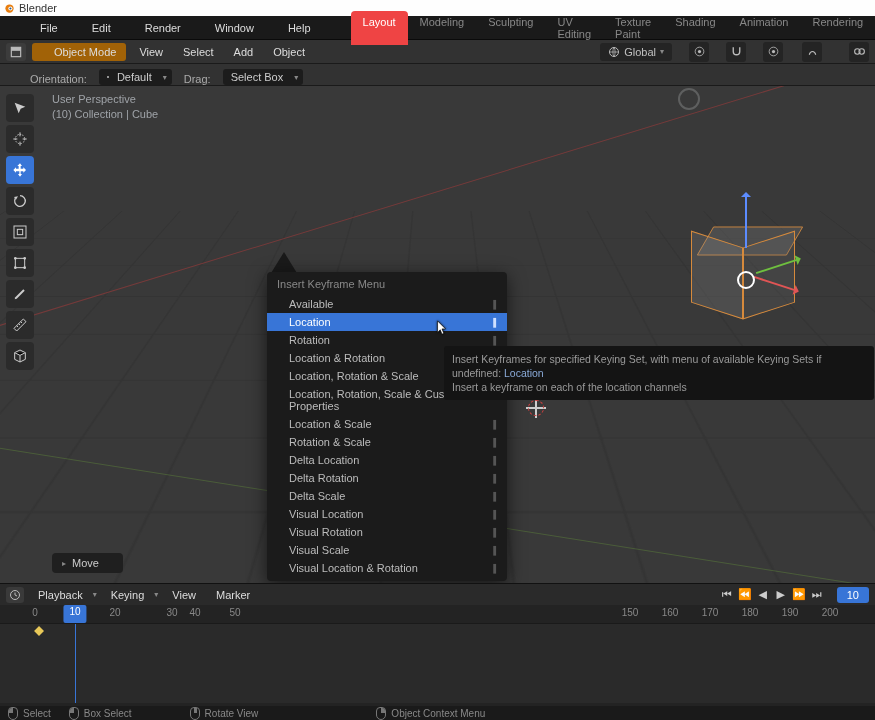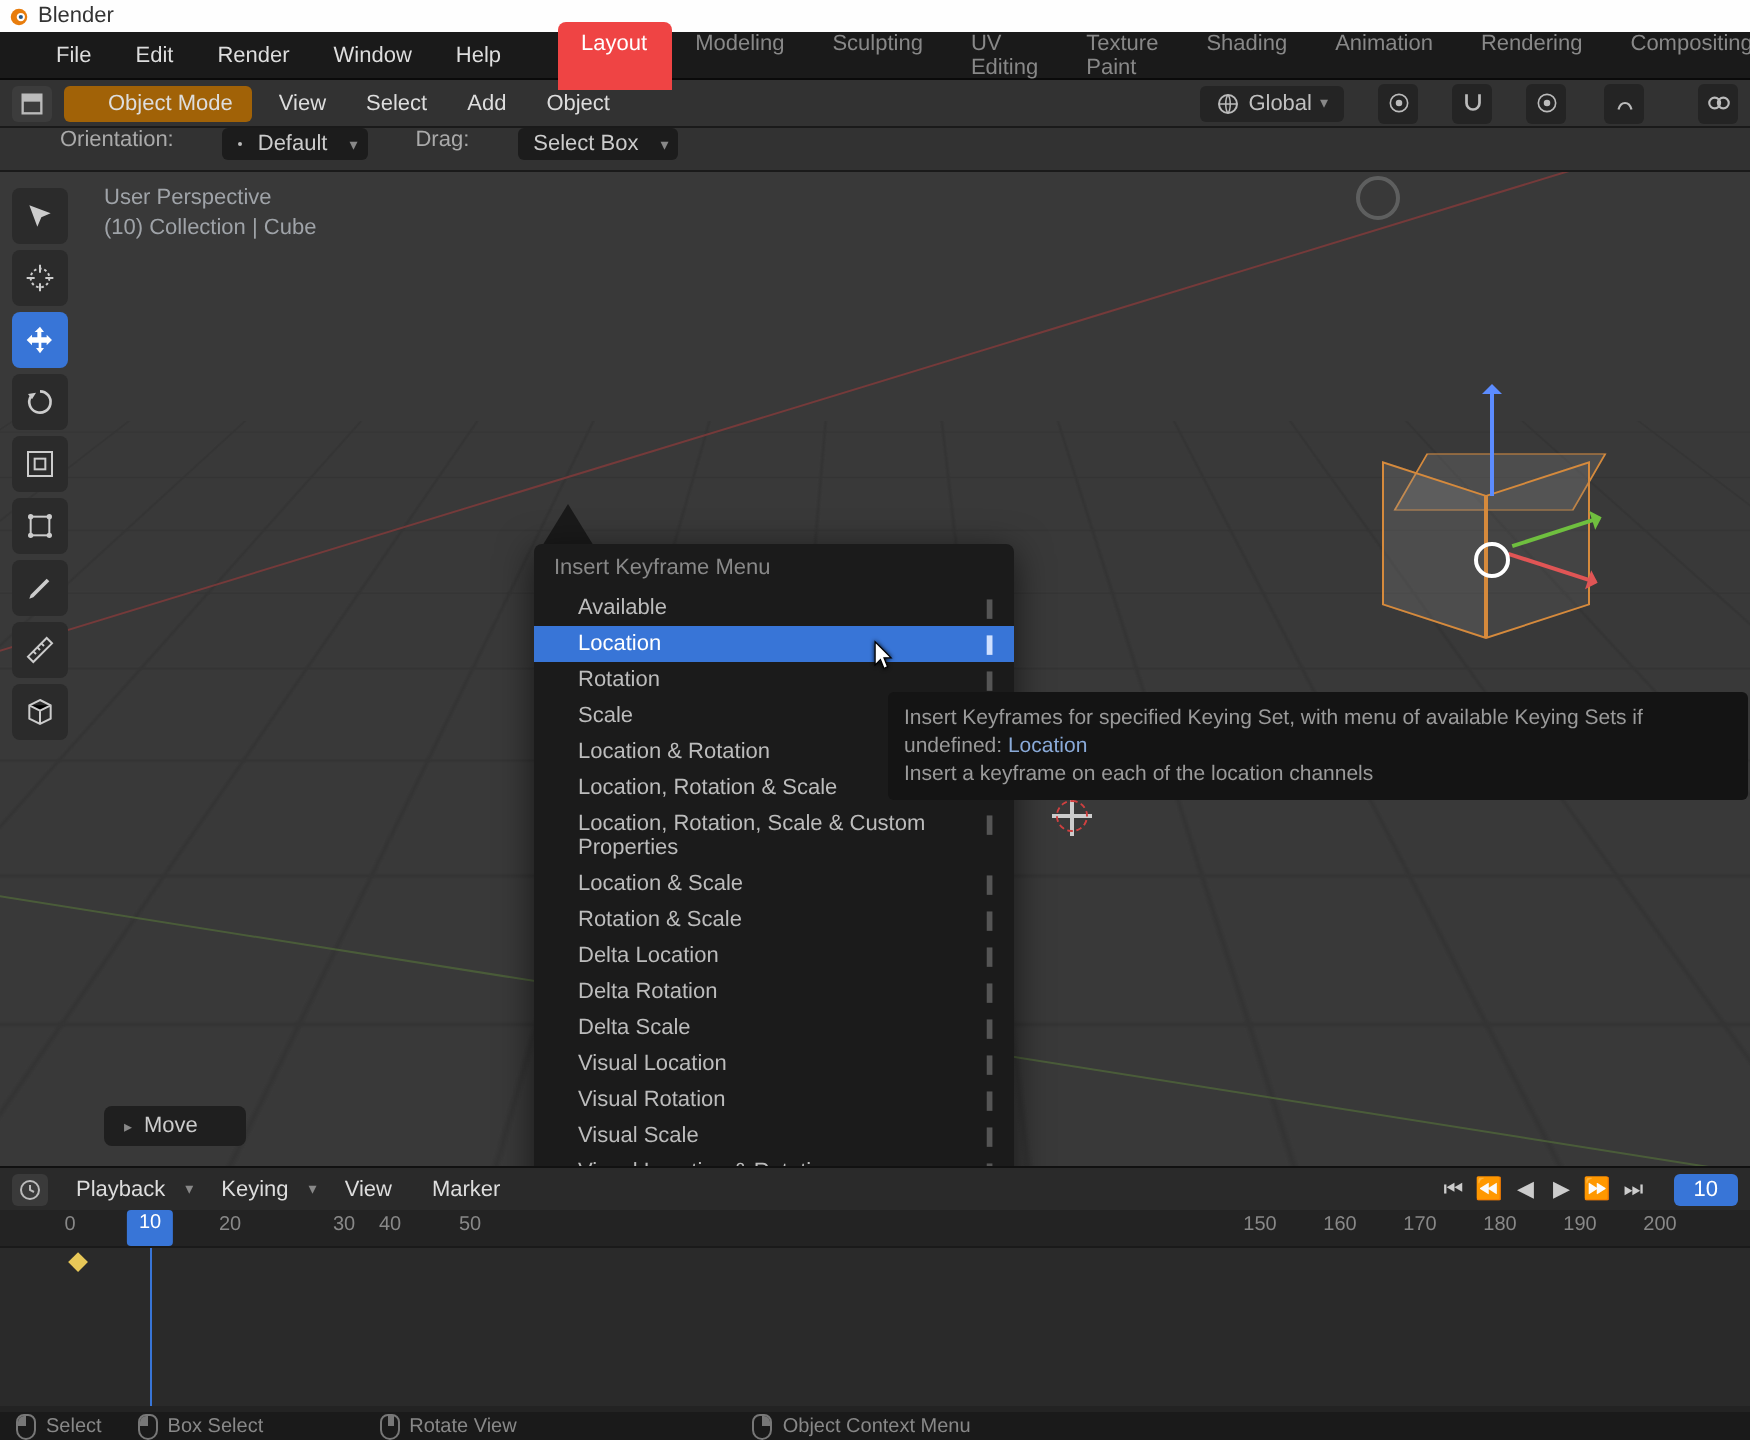--- a/index.html
+++ b/index.html
@@ -1,38 +1,38 @@
 <!DOCTYPE html>
 <html><head>
 <meta charset="utf-8">
 <style>
 * { margin: 0; padding: 0; box-sizing: border-box; font-family: -apple-system, BlinkMacSystemFont, "Segoe UI", sans-serif; }
 body { width: 875px; height: 720px; background: #232323; color: #c0c0c0; font-size: 11px; overflow: hidden; position: relative; }
 
 .titlebar { background: #fefefe; height: 16px; display: flex; align-items: center; padding-left: 4px; gap: 4px; color: #333; }
 .titlebar svg { width: 11px; height: 11px; }
 
-.menubar { background: #1a1a1a; height: 24px; display: flex; align-items: center; padding: 0 8px; gap: 6px; border-bottom: 1px solid #0a0a0a; }
+.menubar { background: #1a1a1a; height: 24px; display: flex; align-items: center; padding: 0 8px; gap: 18px; border-bottom: 1px solid #0a0a0a; }
 .menubar .logo { width: 18px; height: 18px; margin-right: 6px; }
 .menubar .menu-item { padding: 3px 8px; color: #ddd; font-size: 11px; cursor: pointer; border-radius: 3px; }
 .menubar .workspace-tabs { display: flex; margin-left: 14px; gap: 0; }
 .menubar .tab { padding: 5px 12px; color: #888; font-size: 11px; cursor: pointer; }
 .menubar .tab.active { background: #ef4444; color: #fff; border-radius: 4px 4px 0 0; }
 
 .secondbar { background: #323232; height: 24px; display: flex; align-items: center; padding: 0 6px; gap: 6px; border-bottom: 1px solid #1a1a1a; }
 .secondbar .iconbtn { width: 20px; height: 18px; background: #3c3c3c; border-radius: 3px; display: flex; align-items: center; justify-content: center; cursor: pointer; }
 .secondbar .dropdown { background: #a16207; padding: 3px 10px 3px 22px; border-radius: 3px; color: #ddd; position: relative; cursor: pointer; }
 .secondbar .dropdown::before { content: ""; position: absolute; left: 4px; top: 3px; width: 14px; height: 14px; }
 .secondbar .menu-txt { padding: 3px 7px; color: #ddd; cursor: pointer; }
 .secondbar .right { margin-left: auto; display: flex; gap: 17px; align-items: center; }
 .secondbar .pill { background: #242424; padding: 3px 8px; border-radius: 3px; display: flex; align-items: center; gap: 4px; cursor: pointer; }
 .secondbar .tiny-icon { width: 20px; height: 20px; background: #242424; border-radius: 3px; cursor: pointer; display:flex; align-items:center; justify-content:center; }
 .secondbar .tiny-icon.last { margin-left: 2px; }
 
-.thirdbar { background: #323232; height: 22px; display: flex; align-items: flex-start; padding: 0 30px; gap: 24px; border-bottom: 1px solid #1a1a1a; }
+.thirdbar { background: #323232; height: 22px; display: flex; align-items: flex-end; padding: 0 30px; gap: 12px; border-bottom: 1px solid #1a1a1a; }
 .thirdbar .lbl { color: #aaa; }
 .thirdbar .field { background: #1c1c1c; padding: 2px 20px 2px 18px; border-radius: 3px; color: #ccc; position: relative; cursor: pointer; }
 .thirdbar .field .caret { position: absolute; right: 5px; top: 4px; font-size: 8px; color: #888; }
 
 .viewport { position: relative; background: #393939; height: 497px; overflow: hidden; }
 .vp-grid { position:absolute; inset:0;
   background-image:
     linear-gradient(#2e2e2e 1px, transparent 1px),
     linear-gradient(90deg, #2e2e2e 1px, transparent 1px);
   background-size: 40px 40px;
@@ -310,21 +310,20 @@
     <span class="caret">▸</span>
     <span>Move</span>
   </div>
 
   <div class="context-menu">
     <div class="hdr">Insert Keyframe Menu</div>
     <div id="kf-items">
         <div class="mi">Available<span class="sub">▌</span></div>
         <div class="mi hl">Location<span class="sub">▌</span></div>
         <div class="mi">Rotation<span class="sub">▌</span></div>
-        <div class="mi">Scale<span class="sub">▌</span></div>
         <div class="mi">Location &amp; Rotation<span class="sub">▌</span></div>
         <div class="mi">Location, Rotation &amp; Scale<span class="sub">▌</span></div>
         <div class="mi">Location, Rotation, Scale &amp; Custom Properties<span class="sub">▌</span></div>
         <div class="mi">Location &amp; Scale<span class="sub">▌</span></div>
         <div class="mi">Rotation &amp; Scale<span class="sub">▌</span></div>
         <div class="mi">Delta Location<span class="sub">▌</span></div>
         <div class="mi">Delta Rotation<span class="sub">▌</span></div>
         <div class="mi">Delta Scale<span class="sub">▌</span></div>
         <div class="mi">Visual Location<span class="sub">▌</span></div>
         <div class="mi">Visual Rotation<span class="sub">▌</span></div>

